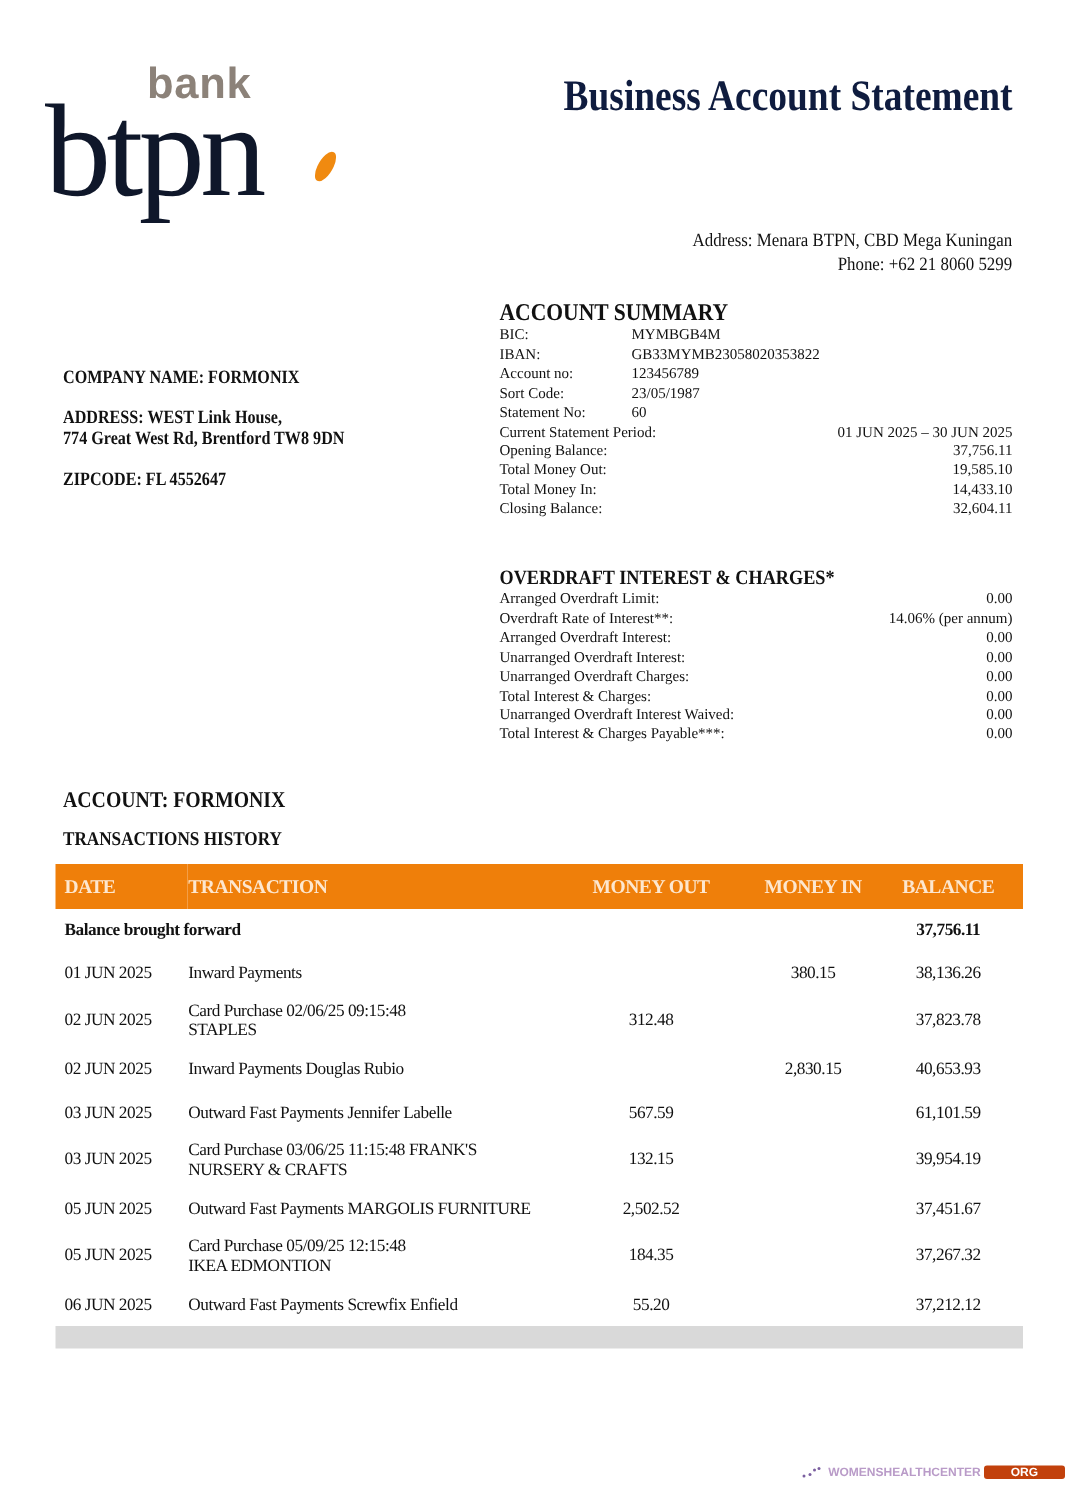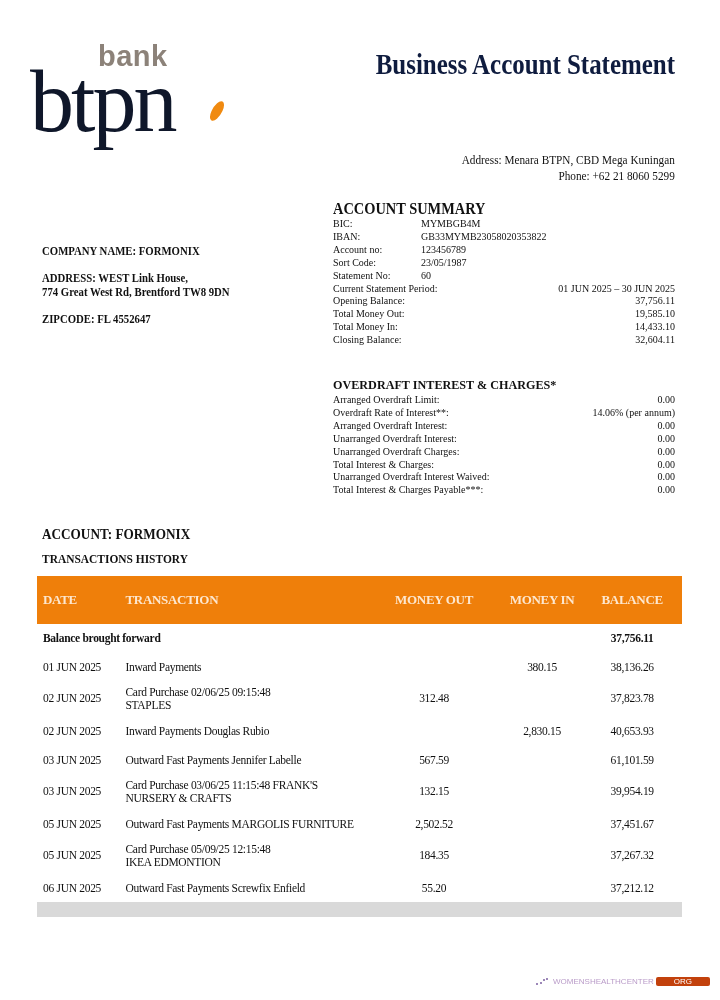--- a/index.html
+++ b/index.html
@@ -18,33 +18,33 @@
   .kv{display:flex;font-size:10px;line-height:12.9px;}
   .kv .k{width:88px;flex:none;white-space:nowrap;}
   .kv .v{flex:1;}
   .kv.wide .k{width:auto;flex:1;}
   .kv.wide .v{text-align:right;flex:none;}
   .overdraft{position:absolute;left:333px;top:376px;width:342px;}
   .acct{position:absolute;left:42px;top:526px;font-size:15px;font-weight:bold;transform:scaleX(0.88);transform-origin:left top;}
   .hist{position:absolute;left:42px;top:551px;font-size:13px;font-weight:bold;transform:scaleX(0.88);transform-origin:left top;}
   table{position:absolute;left:37px;top:576px;width:645px;border-collapse:collapse;font-size:11.5px;}
   thead tr{background:#ef7f0a;}
-  th{color:#fde7cf;font-weight:bold;font-size:13px;height:48px;padding:0;text-align:left;letter-spacing:-0.3px;}
+  th{color:#fde7cf;font-weight:bold;font-size:13px;height:30px;padding:0;text-align:left;letter-spacing:-0.3px;}
   th.r,td.r{text-align:center;}
   td{padding:0;vertical-align:middle;letter-spacing:-0.3px;}
   tr.bf td{height:28px;font-weight:bold;}
   tr.one td{height:29px;}
   tr.two td{height:35px;line-height:13px;}
   tr.footer td{height:15px;background:#d9d9d9;}
   .c-date{width:80px;padding-left:6px !important;}
   .c-tx{width:240px;}
   .c-out{width:120px;}
   .c-in{width:90px;}
   .c-bal{width:85px;padding-right:6px !important;}
-  .watermark{position:absolute;right:10px;top:977px;display:flex;align-items:flex-end;font-family:"Liberation Sans",sans-serif;font-size:8px;color:#b99bc8;}
+  .watermark{position:absolute;right:10px;top:977px;display:flex;align-items:flex-end;font-family:"Liberation Sans",sans-serif;font-size:8px;color:#b99bc8;font-weight:bold;}
   .watermark .dots{width:14px;height:8px;position:relative;margin-right:3px;}
   .watermark .dots span{position:absolute;width:2px;height:2px;border-radius:50%;background:#7b5fa0;}
   .watermark .org{background:#c2410c;color:#fff;padding:0 18px;margin-left:2px;border-radius:2px;}
 </style>
 </head>
 <body>
 
 <div class="logo">
   <span class="bank">bank</span>
   <span class="btpn">btpn</span>

